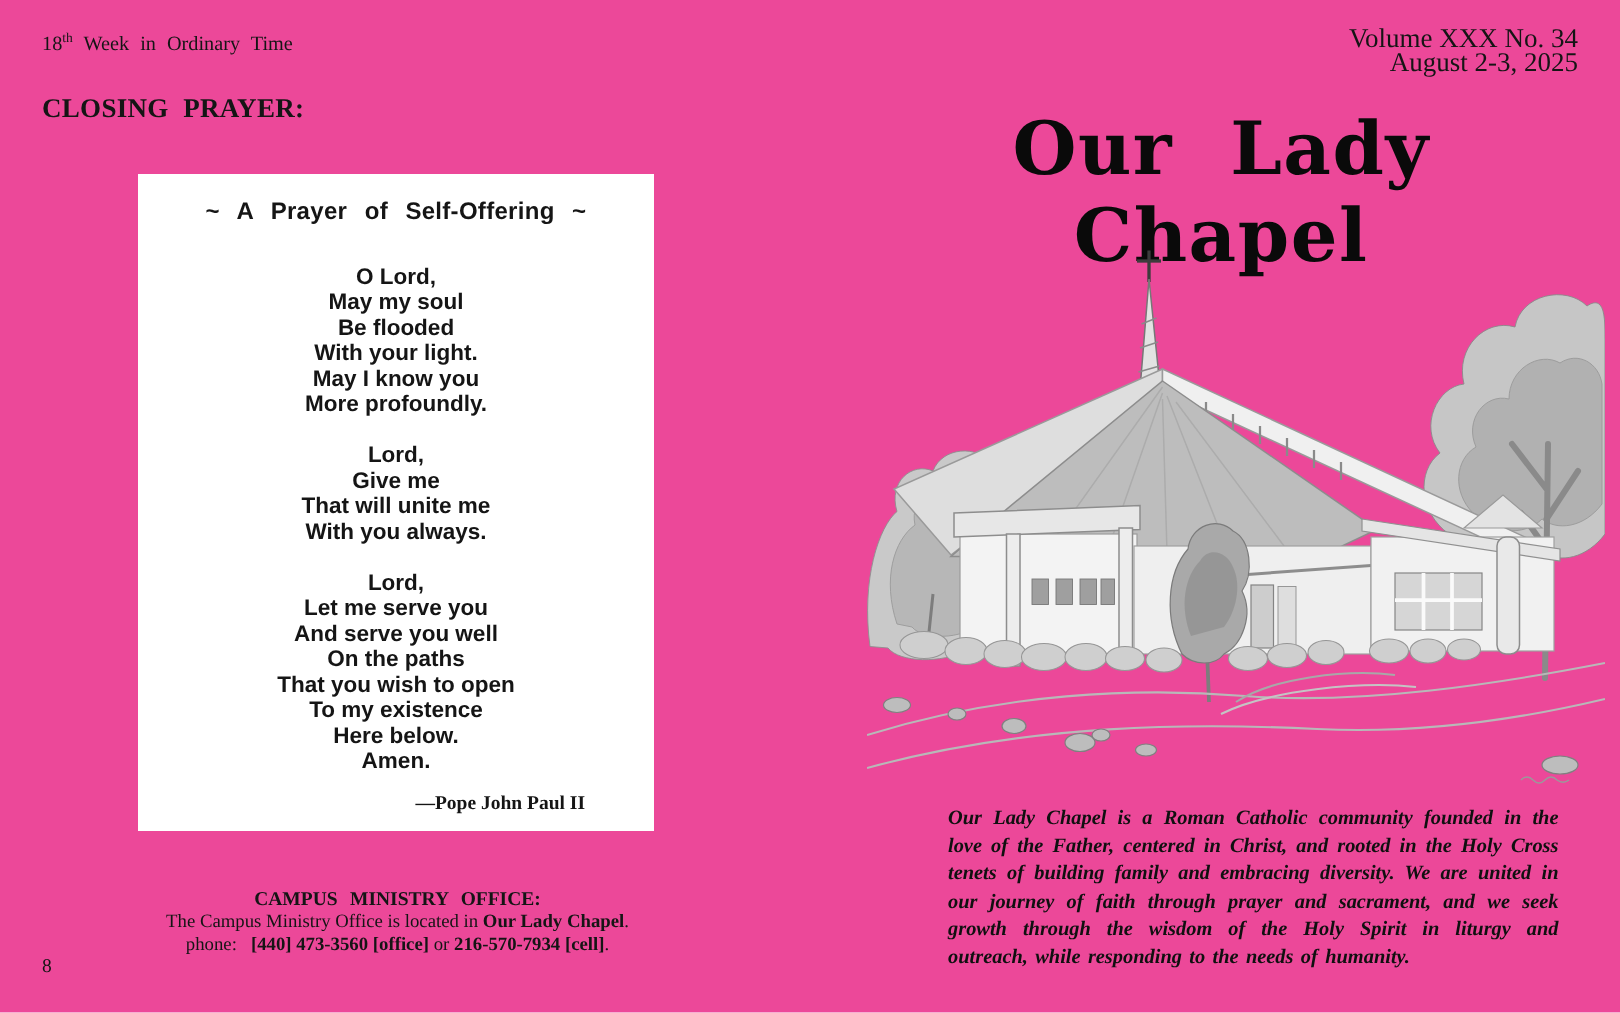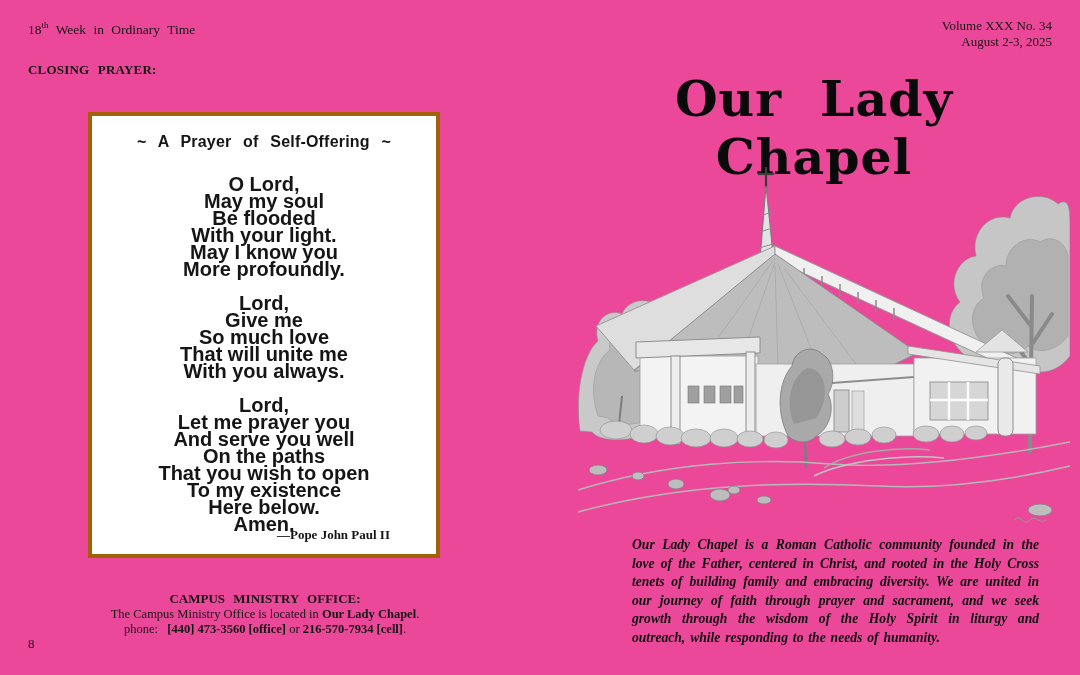--- a/index.html
+++ b/index.html
@@ -5,49 +5,49 @@
   html,body{margin:0;padding:0;background:#ffffff;}
   .sheet{
     position:relative;width:1080px;height:675px;background:#ec4899;
     font-family:"Liberation Serif",serif;color:#151515;overflow:hidden;
   }
   .abs{position:absolute;}
 
   
   .lp-header{left:28px;top:20px;font-size:13.5px;word-spacing:4px;}
   .lp-header sup{font-size:9px;}
-  .lp-section{left:28px;top:62px;font-size:13px;font-weight:bold;word-spacing:5px;letter-spacing:.2px;}
+  .lp-section{left:28px;top:62px;font-size:18px;font-weight:bold;word-spacing:5px;letter-spacing:.2px;}
 
   .prayer-box{
     left:88px;top:112px;width:352px;height:446px;
-    border:4px solid #a16207;box-sizing:border-box;text-align:center;background:#fff;
+    border:4px solid #ec4899;box-sizing:border-box;text-align:center;background:#fff;
   }
   .prayer-title{
     margin-top:17px;font-family:"Liberation Sans",sans-serif;font-weight:bold;
     font-size:16px;word-spacing:7px;letter-spacing:.2px;
   }
   .prayer-body{
     margin-top:25px;font-family:"Liberation Sans",sans-serif;font-weight:bold;
-    font-size:20px;line-height:17px;
+    font-size:15px;line-height:17px;
   }
   .stanza{margin:0 0 17px 0;}
   .stanza:last-child{margin-bottom:0;}
   .attribution{
     position:absolute;right:46px;bottom:11px;font-size:13px;
     font-family:"Liberation Serif",serif;font-weight:bold;margin-left:40px;
   }
 
   .campus{left:30px;top:591px;width:470px;text-align:center;font-size:12.5px;line-height:15.5px;}
   .campus .t{font-weight:bold;word-spacing:5px;font-size:13px;text-align:center;}
   .campus b{font-weight:bold;}
 
   .page-num{left:28px;top:636px;font-size:13px;}
 
   
-  .rp-volume{right:28px;top:18px;text-align:right;font-size:13px;line-height:15.5px;}
+  .rp-volume{right:28px;top:18px;text-align:right;font-size:18px;line-height:15.5px;}
   .masthead{
     left:578px;top:70px;width:472px;text-align:center;
     font-family:"DejaVu Serif",serif;font-weight:bold;font-size:49px;
     letter-spacing:1px;word-spacing:20px;color:#0a0a0a;
   }
   .illustration{left:578px;top:146px;width:492px;height:382px;}
   .mission{
     left:616px;top:536px;width:407px;font-size:13.6px;line-height:18.6px;
     font-weight:bold;font-style:italic;text-align:justify;word-spacing:1.5px;color:#101010;margin-left:16px;
   }
@@ -71,27 +71,26 @@
         <div>O Lord,</div>
         <div>May my soul</div>
         <div>Be flooded</div>
         <div>With your light.</div>
         <div>May I know you</div>
         <div>More profoundly.</div>
       </div>
       <div class="stanza">
         <div>Lord,</div>
         <div>Give me</div>
-        <div>So much love</div>
         <div>That will unite me</div>
         <div>With you always.</div>
       </div>
       <div class="stanza">
         <div>Lord,</div>
-        <div>Let me prayer you</div>
+        <div>Let me serve you</div>
         <div>And serve you well</div>
         <div>On the paths</div>
         <div>That you wish to open</div>
         <div>To my existence</div>
         <div>Here below.</div>
         <div>Amen.</div>
       </div>
     </div>
     <div class="attribution">—Pope John Paul II</div>
   </div>

